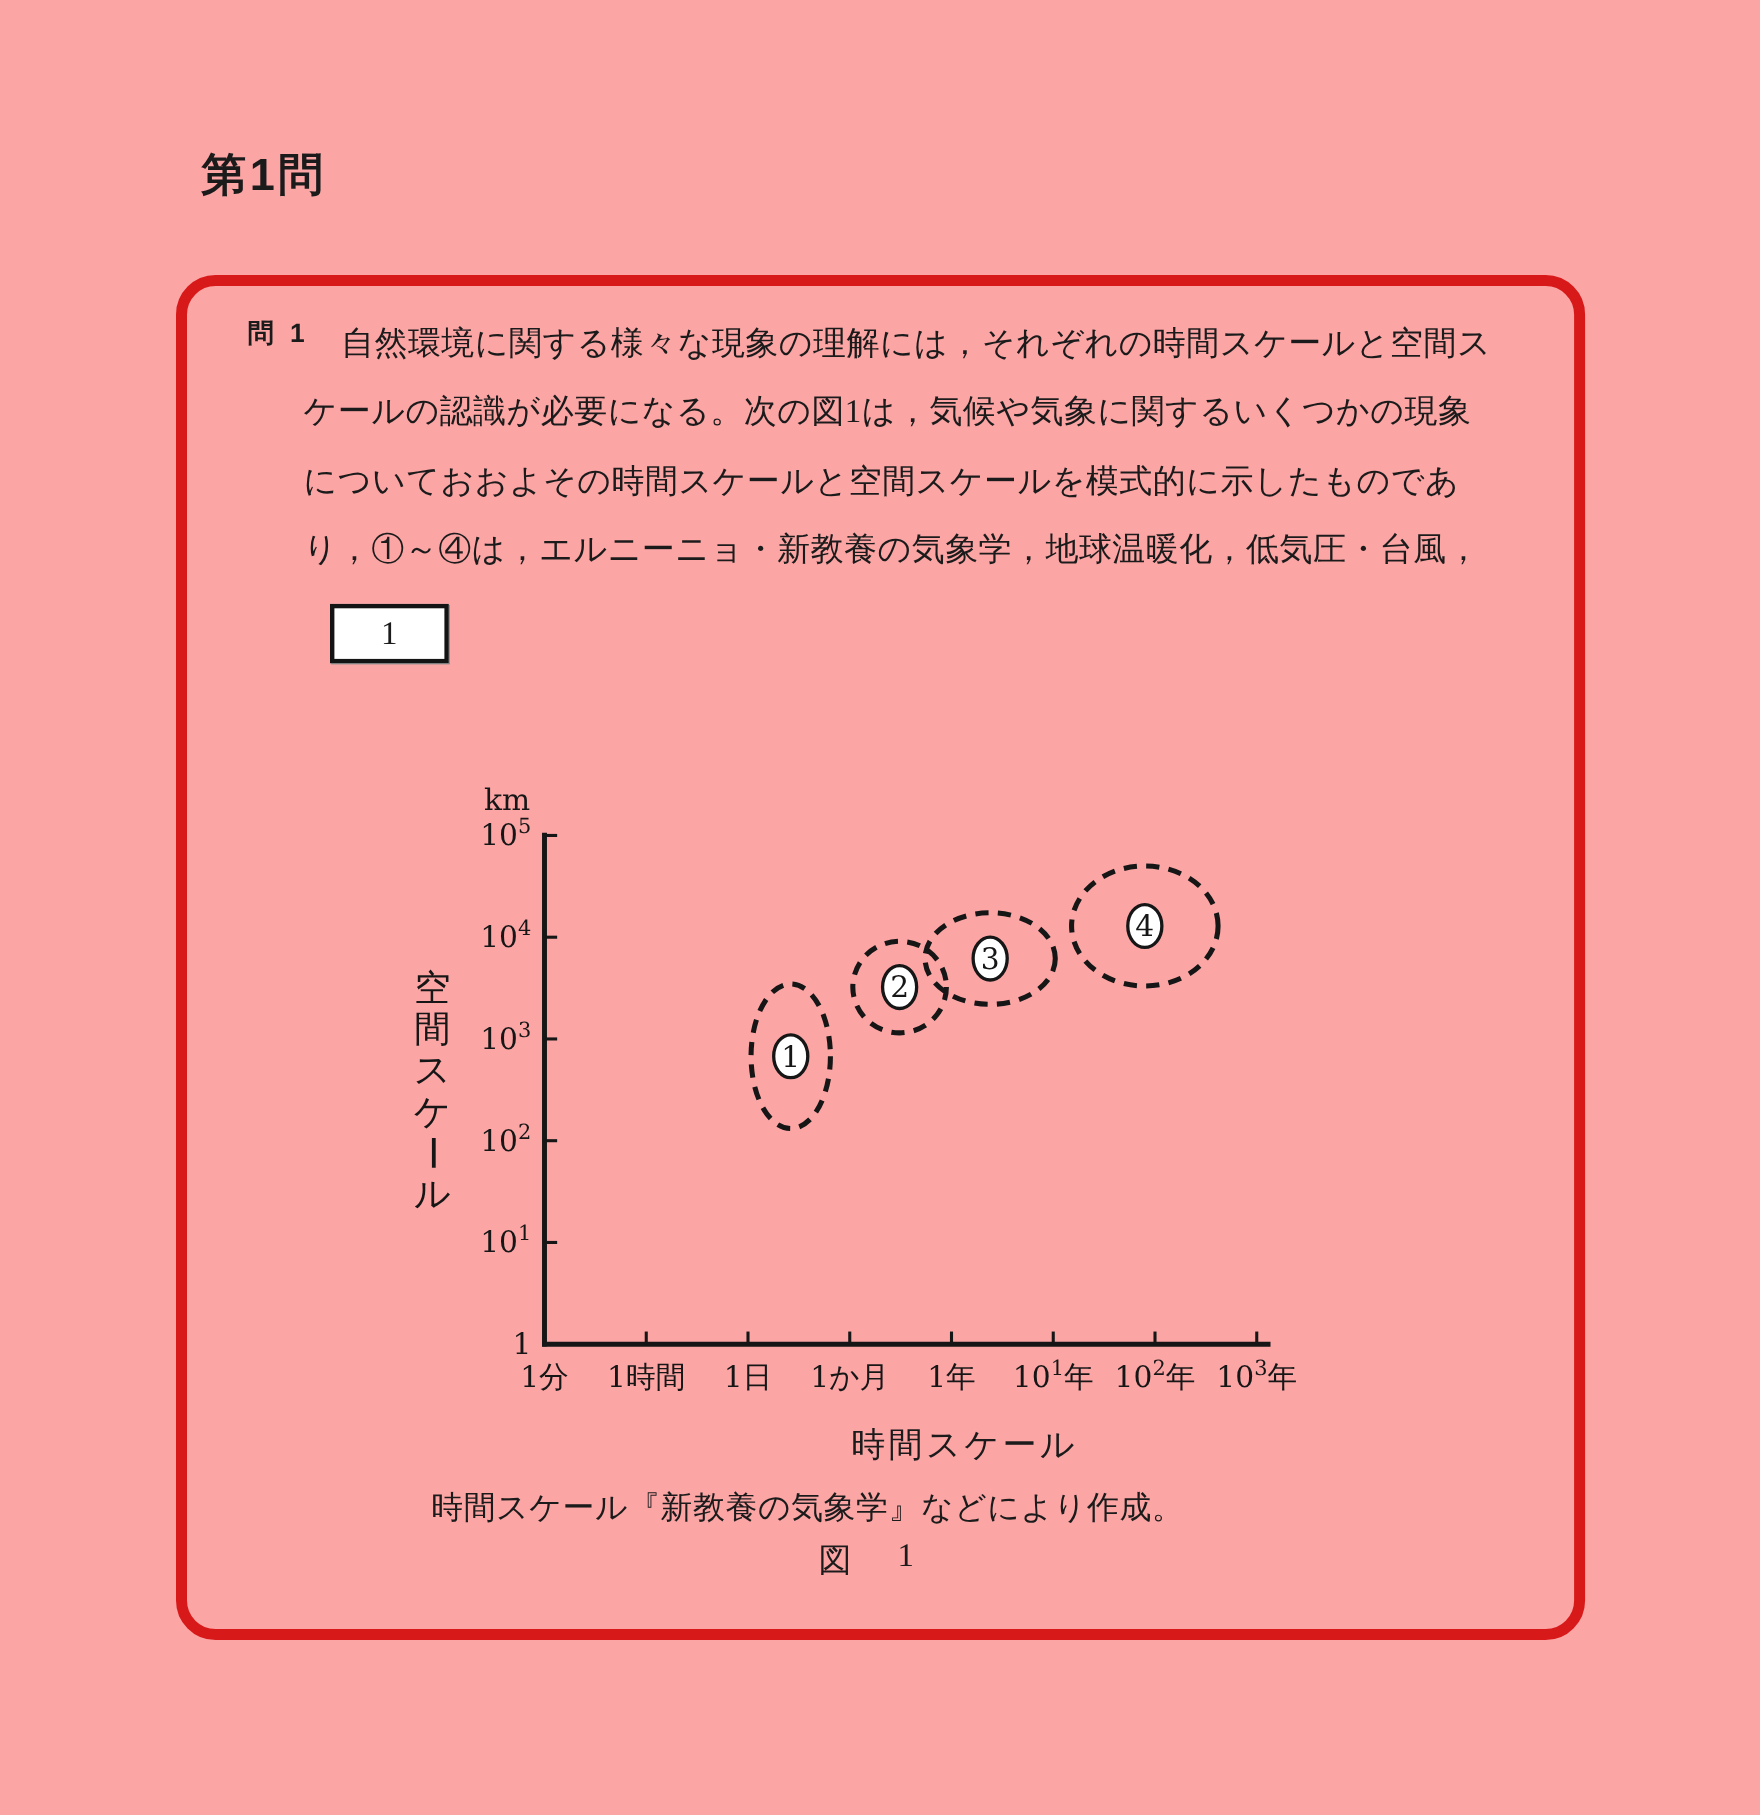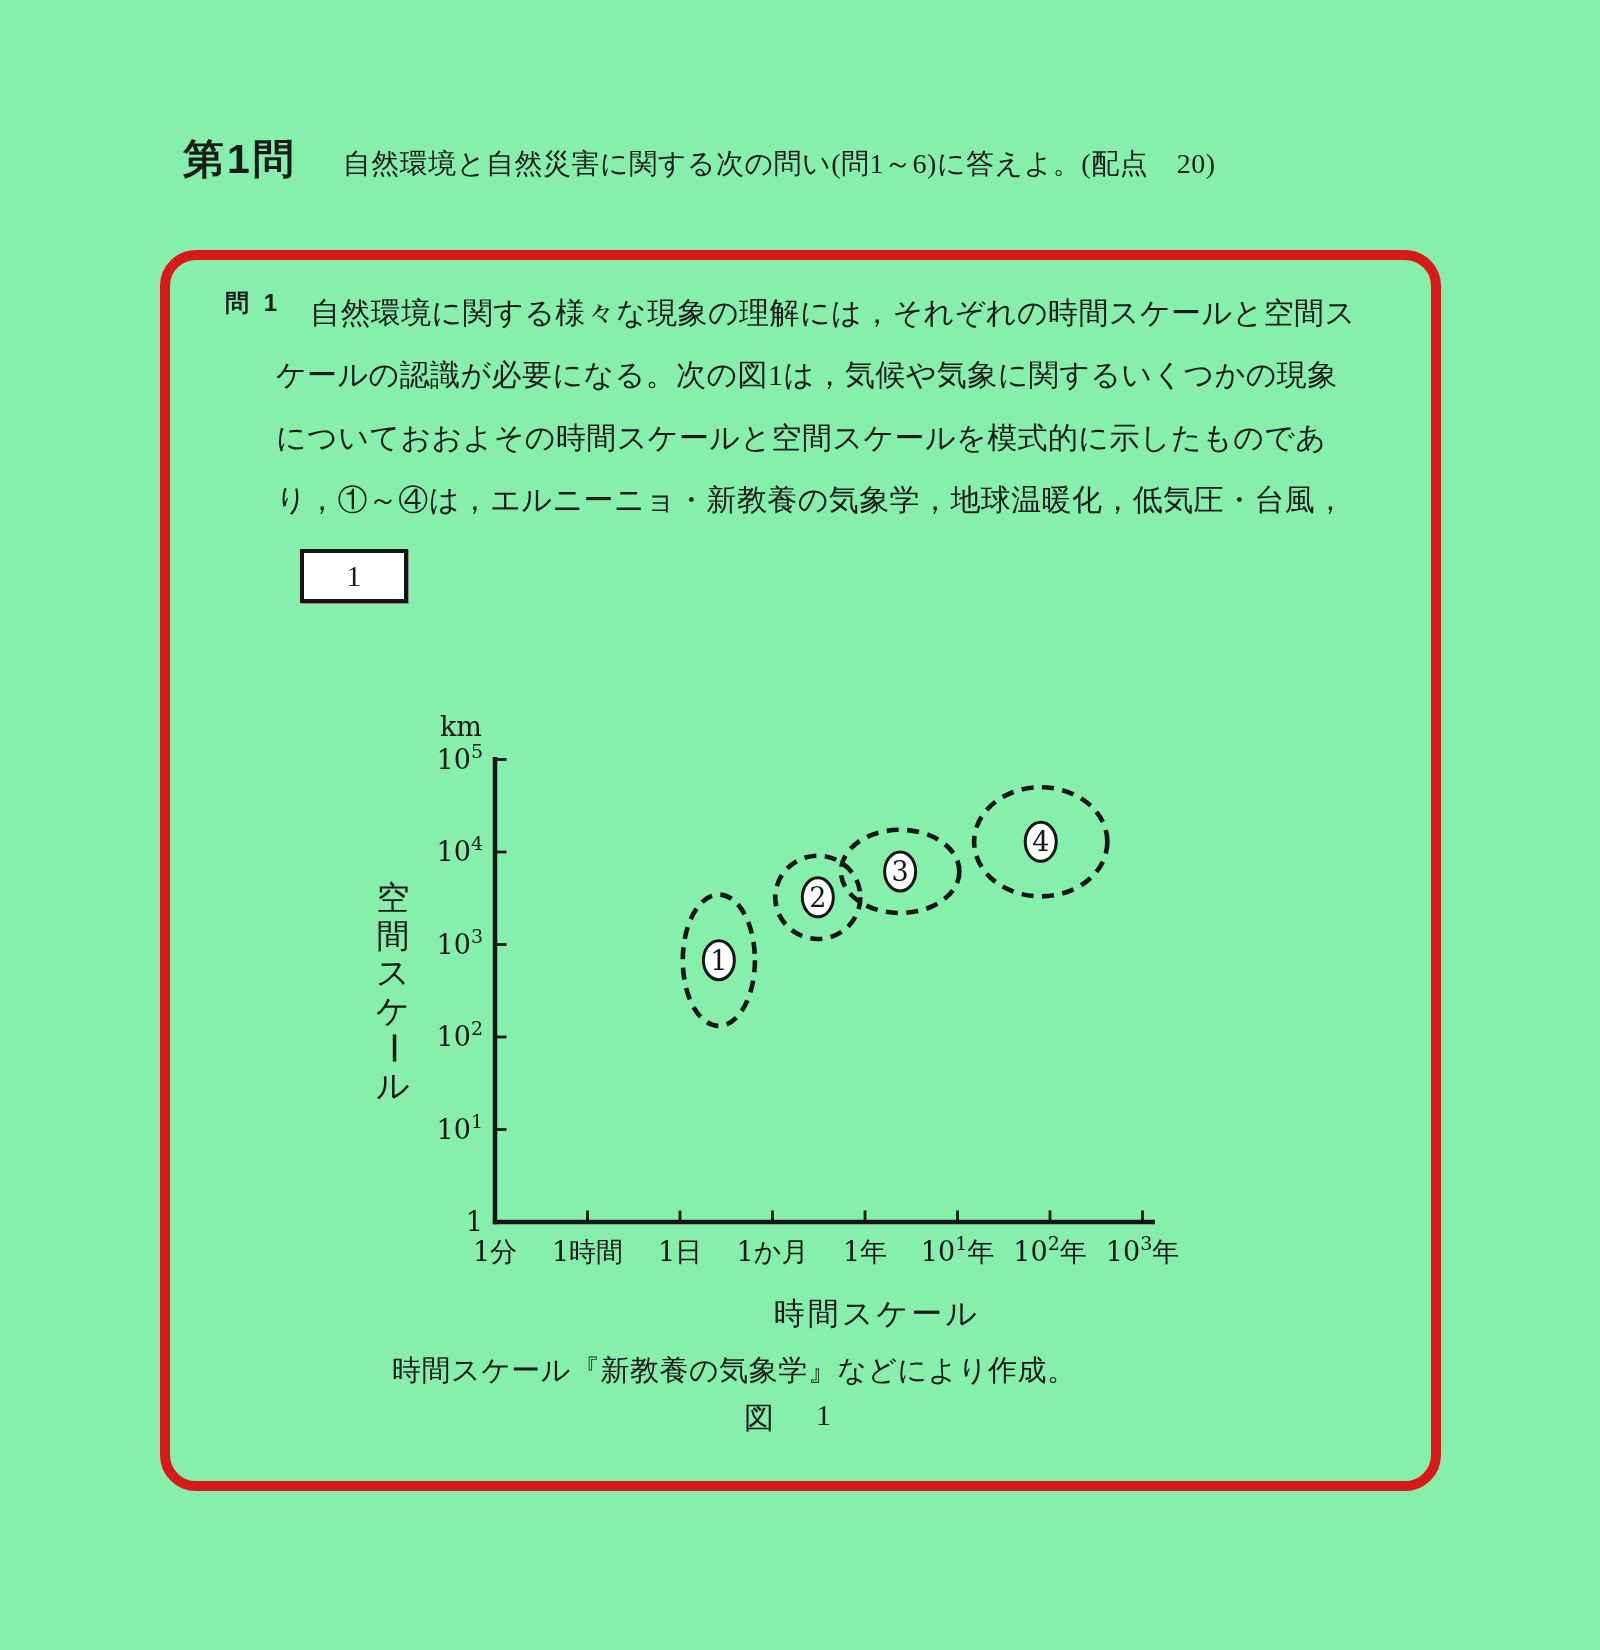--- a/index.html
+++ b/index.html
@@ -1,20 +1,20 @@
 <!DOCTYPE html>
 <html><head>
 <meta charset="utf-8">
 <style>
   html,body{margin:0;padding:0;background:#ffffff;}
   body{
     width:1600px;height:1650px;position:relative;overflow:hidden;
     font-family:"Liberation Serif","DejaVu Serif",serif;color:#1b1b1b;
   }
-  .page{position:absolute;left:0;top:0;width:1600px;height:1650px;background:#86efac;}
+  .page{position:absolute;left:0;top:0;width:1600px;height:1650px;background:#fca5a5;}
 
   
   .heading{position:absolute;left:183px;top:132px;display:flex;align-items:baseline;white-space:nowrap;}
   .sec-label{
     font-family:"Liberation Sans","DejaVu Sans",sans-serif;
     font-weight:700;font-size:41px;letter-spacing:3px;
   }
   .sec-title{font-size:28px;margin-left:46px;letter-spacing:0.5px;font-weight:500;}
 
   
@@ -55,21 +55,20 @@
     position:absolute;left:744px;top:1398px;font-size:30px;display:flex;gap:42px;white-space:nowrap;
   }
 </style>
 </head>
 <body>
 
 <div class="page">
 
   <div class="heading">
     <span class="sec-label">第1問</span>
-    <span class="sec-title">自然環境と自然災害に関する次の問い(問1～6)に答えよ。(配点　20)</span>
   </div>
 
   <div class="qbox"></div>
 
   <div class="qlabel">問 1</div>
 
   <div class="qlines">
     <div class="qline first">自然環境に関する様々な現象の理解には，それぞれの時間スケールと空間ス</div>
     <div class="qline">ケールの認識が必要になる。次の図1は，気候や気象に関するいくつかの現象</div>
     <div class="qline">についておおよその時間スケールと空間スケールを模式的に示したものであ</div>

